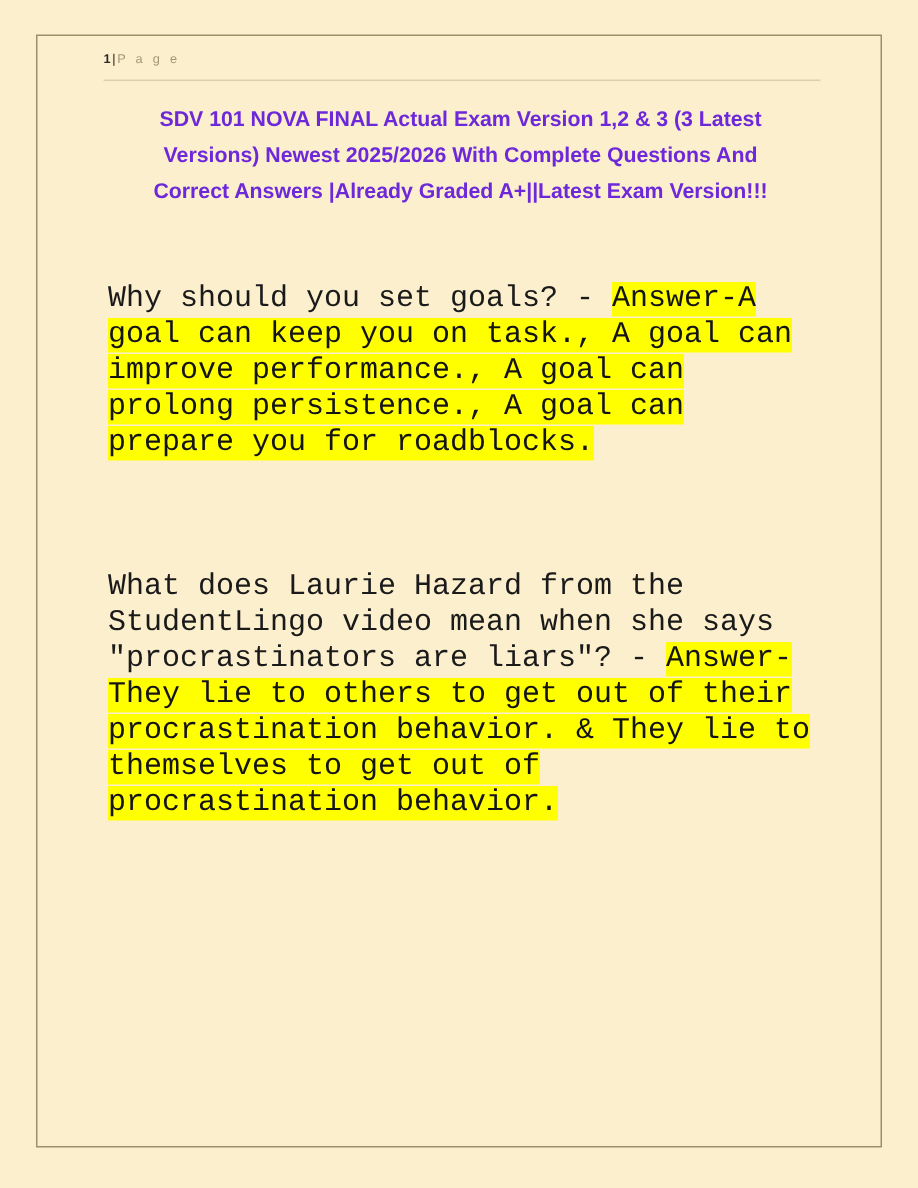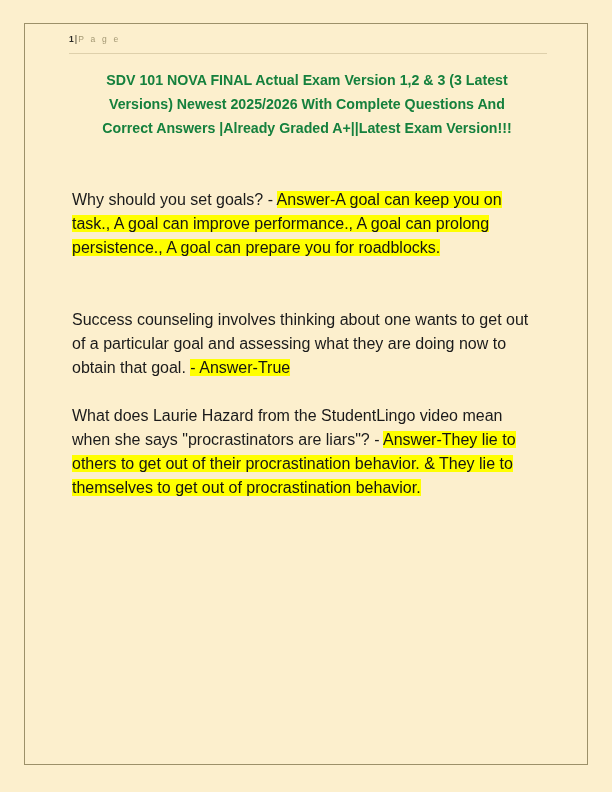--- a/index.html
+++ b/index.html
@@ -64,35 +64,36 @@
 
   
   .doc {
     position: absolute;
     left: 47px;
     top: 44px;
     width: 470px;
   }
 
   .doc-title {
-    color: #15803d;
+    color: #6d28d9;
     font-weight: bold;
     font-size: 14.2px;
     line-height: 24px;
     text-align: center;
     margin: 0;
     padding: 0 14px;
   }
 
   .qa-block {
-    font-size: 16px;
+    font-size: 20px;
     line-height: 24px;
     color: #1a1a1a;
     margin: 0;
     padding: 0;
+    font-family: Liberation Mono, monospace;
   }
   .spacer-lg {
     height: 48px;
   }
   .spacer-sm {
     height: 24px;
   }
   .para + .para {
     margin-top: 6px;
   }
@@ -126,23 +127,20 @@
 
     <div class="qa-block">
       <p class="para"><span>Why should you set goals? - </span><mark class="hl">Answer-A goal can keep you on task., A goal can improve performance., A goal can prolong persistence., A goal can prepare you for roadblocks.</mark></p>
     </div>
 
     <div class="spacer-sm"></div>
 
 
     <div class="spacer-sm"></div>
 
-    <div class="qa-block">
-      <p class="para"><span>Success counseling involves thinking about one wants to get out of a particular goal and assessing what they are doing now to obtain that goal. </span><mark class="hl">- Answer-True</mark></p>
-    </div>
 
     <div class="spacer-sm"></div>
 
     <div class="qa-block">
       <p class="para"><span>What does Laurie Hazard from the StudentLingo video mean when she says "procrastinators are liars"? - </span><mark class="hl">Answer-They lie to others to get out of their procrastination behavior. &amp; They lie to themselves to get out of procrastination behavior.</mark></p>
     </div>
 
   </div>
 </div>
 

